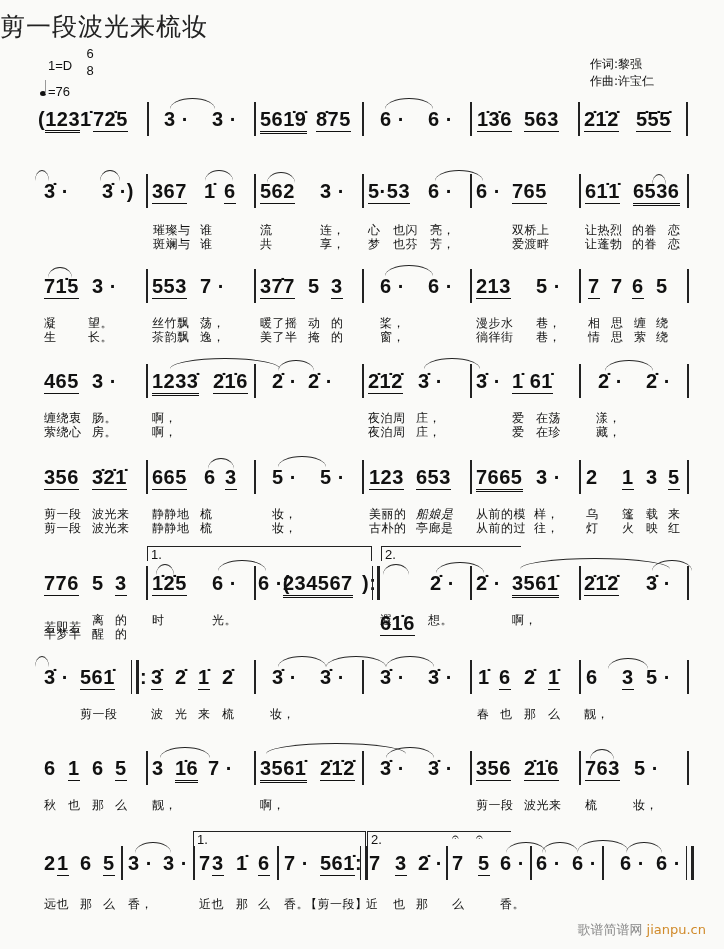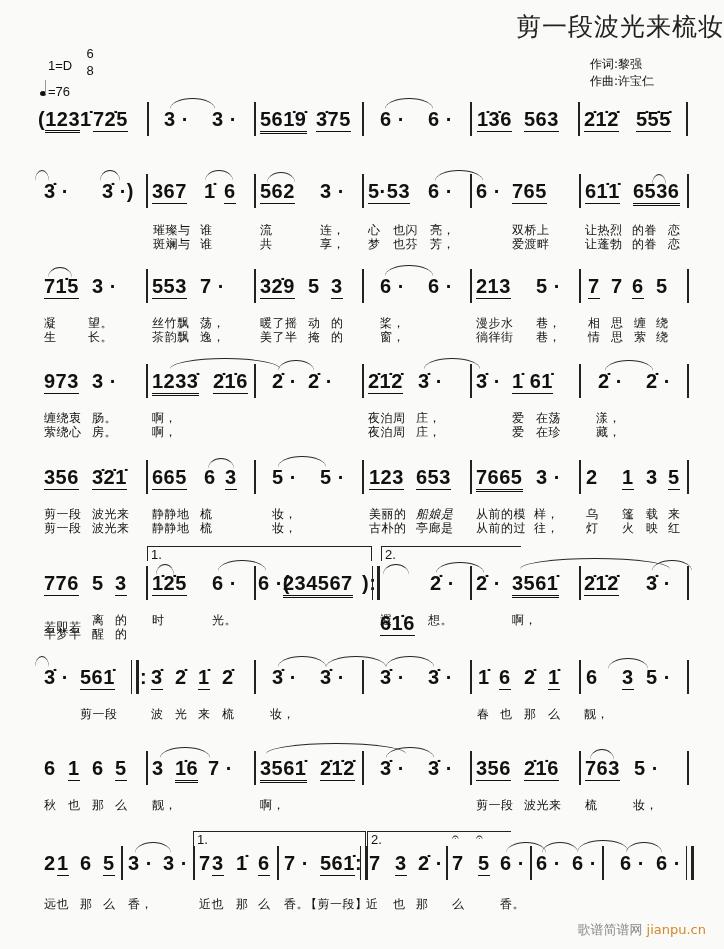--- a/index.html
+++ b/index.html
@@ -1,18 +1,18 @@
 <!DOCTYPE html>
 <html><head>
 <meta charset="utf-8">
 <style>
   html, body { margin:0; padding:0; }
   body { width:724px; height:949px; background:#fafaf8; position:relative; overflow:hidden;
          font-family:"DejaVu Sans", sans-serif; color:#111; }
-  .title { position:absolute; left:0; width:724px; top:10px; text-align:right; font-size:25px;
+  .title { position:absolute; left:0; width:724px; top:10px; text-align:left; font-size:25px;
            font-family:"DejaVu Sans", sans-serif; letter-spacing:1px; color:#222; }
   .key { position:absolute; left:48px; top:58px; font-size:13px; font-family:"Liberation Sans", sans-serif; }
   .frac { position:absolute; left:84px; top:45px; font-size:13px; text-align:center; width:12px; line-height:17px; font-family:"Liberation Sans", sans-serif;}
   .tempo { position:absolute; left:40px; top:84px; font-size:13px; font-family:"Liberation Sans", sans-serif; }
   .tempo .note { display:inline-block; width:6px; height:5px; background:#111; border-radius:50%; margin-right:2px; position:relative; }
   .tempo .note::after { content:""; position:absolute; right:0; bottom:2px; width:1px; height:14px; background:#999; }
   .credits { position:absolute; left:590px; top:56px; font-size:12px; line-height:17px; }
   .system { position:absolute; left:0; width:724px; }
   .n { position:absolute; top:0; font-family:"Liberation Sans", sans-serif; font-weight:bold; font-size:20px; white-space:nowrap; letter-spacing:0.5px; }
   .n.ul { border-bottom:1.5px solid #111; }
@@ -43,21 +43,21 @@
 
 <div class="system" style="top:108px;">
   <span class="n" style="left:38px;">(<span class="ul" style="border-bottom:3.5px double #111;">123</span><span class="ul">1̇</span></span>
   <span class="n ul" style="left:93px;">72̇5</span>
   <div class="bar" style="left:147px;"></div>
   <div class="tie" style="left:170px;width:45px;top:-10px;"></div>
   <span class="n" style="left:164px;">3 ·</span>
   <span class="n" style="left:212px;">3 ·</span>
   <div class="bar" style="left:254px;"></div>
   <span class="n ul2" style="left:260px;">561̇9̇</span>
-  <span class="n ul" style="left:316px;">3̇75</span>
+  <span class="n ul" style="left:316px;">8̇75</span>
   <div class="bar" style="left:362px;"></div>
   <div class="tie" style="left:385px;width:48px;top:-10px;"></div>
   <span class="n" style="left:380px;">6 ·</span>
   <span class="n" style="left:428px;">6 ·</span>
   <div class="bar" style="left:470px;"></div>
   <span class="n ul" style="left:477px;">1̇3̇6</span>
   <span class="n ul" style="left:524px;">563</span>
   <div class="bar" style="left:578px;"></div>
   <span class="n ul" style="left:584px;">2̇1̇2̇</span>
   <span class="n ul" style="left:636px;">5̇5̇5̇</span>
@@ -116,21 +116,21 @@
 </div>
 
 <div class="system" style="top:275px;">
   <div class="tie" style="left:48px;width:24px;top:-8px;"></div>
   <span class="n ul" style="left:44px;">71̇5</span>
   <span class="n" style="left:92px;">3 ·</span>
   <div class="bar" style="left:146px;"></div>
   <span class="n ul" style="left:152px;">553</span>
   <span class="n" style="left:200px;">7 ·</span>
   <div class="bar" style="left:254px;"></div>
-  <span class="n ul" style="left:260px;">32̇9</span>
+  <span class="n ul" style="left:260px;">37̇7</span>
   <span class="n" style="left:308px;">5</span>
   <span class="n ul" style="left:331px;">3</span>
   <div class="bar" style="left:362px;"></div>
   <div class="tie" style="left:385px;width:48px;top:-10px;"></div>
   <span class="n" style="left:380px;">6 ·</span>
   <span class="n" style="left:428px;">6 ·</span>
   <div class="bar" style="left:470px;"></div>
   <span class="n ul" style="left:476px;">213</span>
   <span class="n" style="left:536px;">5 ·</span>
   <div class="bar" style="left:579px;"></div>
@@ -164,21 +164,21 @@
   <span class="lyr" style="left:380px;top:54px;">窗，</span>
   <span class="lyr" style="left:476px;top:54px;">徜徉街</span>
   <span class="lyr" style="left:536px;top:54px;">巷，</span>
   <span class="lyr" style="left:588px;top:54px;">情</span>
   <span class="lyr" style="left:611px;top:54px;">思</span>
   <span class="lyr" style="left:634px;top:54px;">萦</span>
   <span class="lyr" style="left:656px;top:54px;">绕</span>
 </div>
 
 <div class="system" style="top:370px;">
-  <span class="n ul" style="left:44px;">973</span>
+  <span class="n ul" style="left:44px;">465</span>
   <span class="n" style="left:92px;">3 ·</span>
   <div class="bar" style="left:146px;"></div>
   <div class="tie" style="left:170px;width:110px;top:-12px;"></div>
   <span class="n ul2" style="left:152px;">1233̇</span>
   <span class="n ul" style="left:213px;">2̇1̇6</span>
   <div class="bar" style="left:254px;"></div>
   <div class="tie" style="left:278px;width:36px;top:-10px;"></div>
   <span class="n" style="left:272px;">2̇ ·</span>
   <span class="n" style="left:308px;">2̇ ·</span>
   <div class="bar" style="left:362px;"></div>

